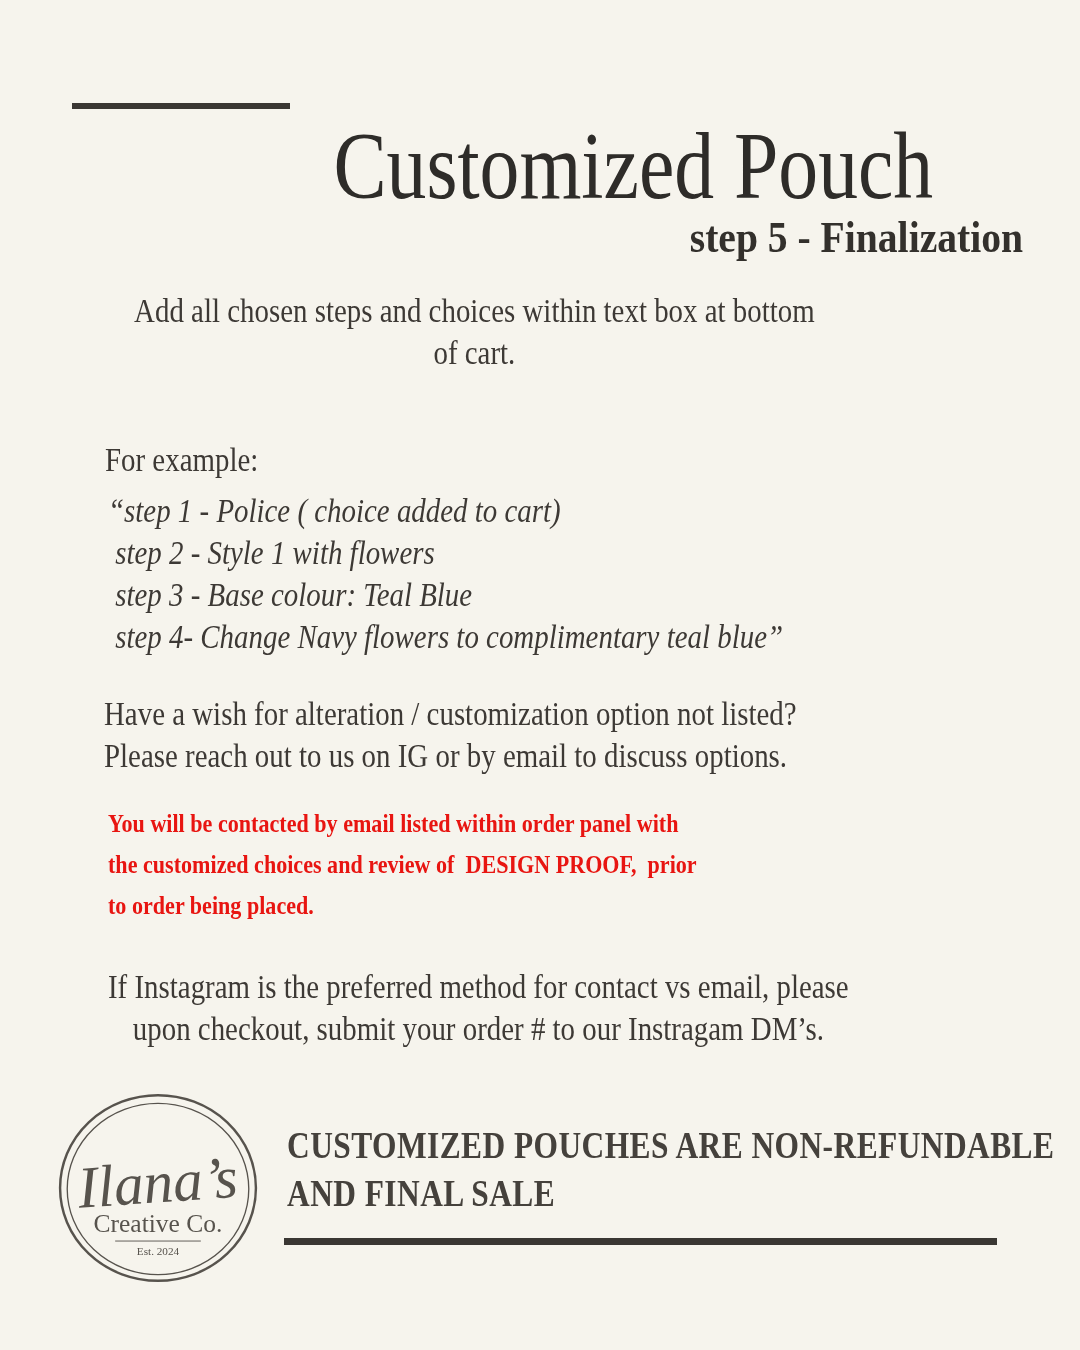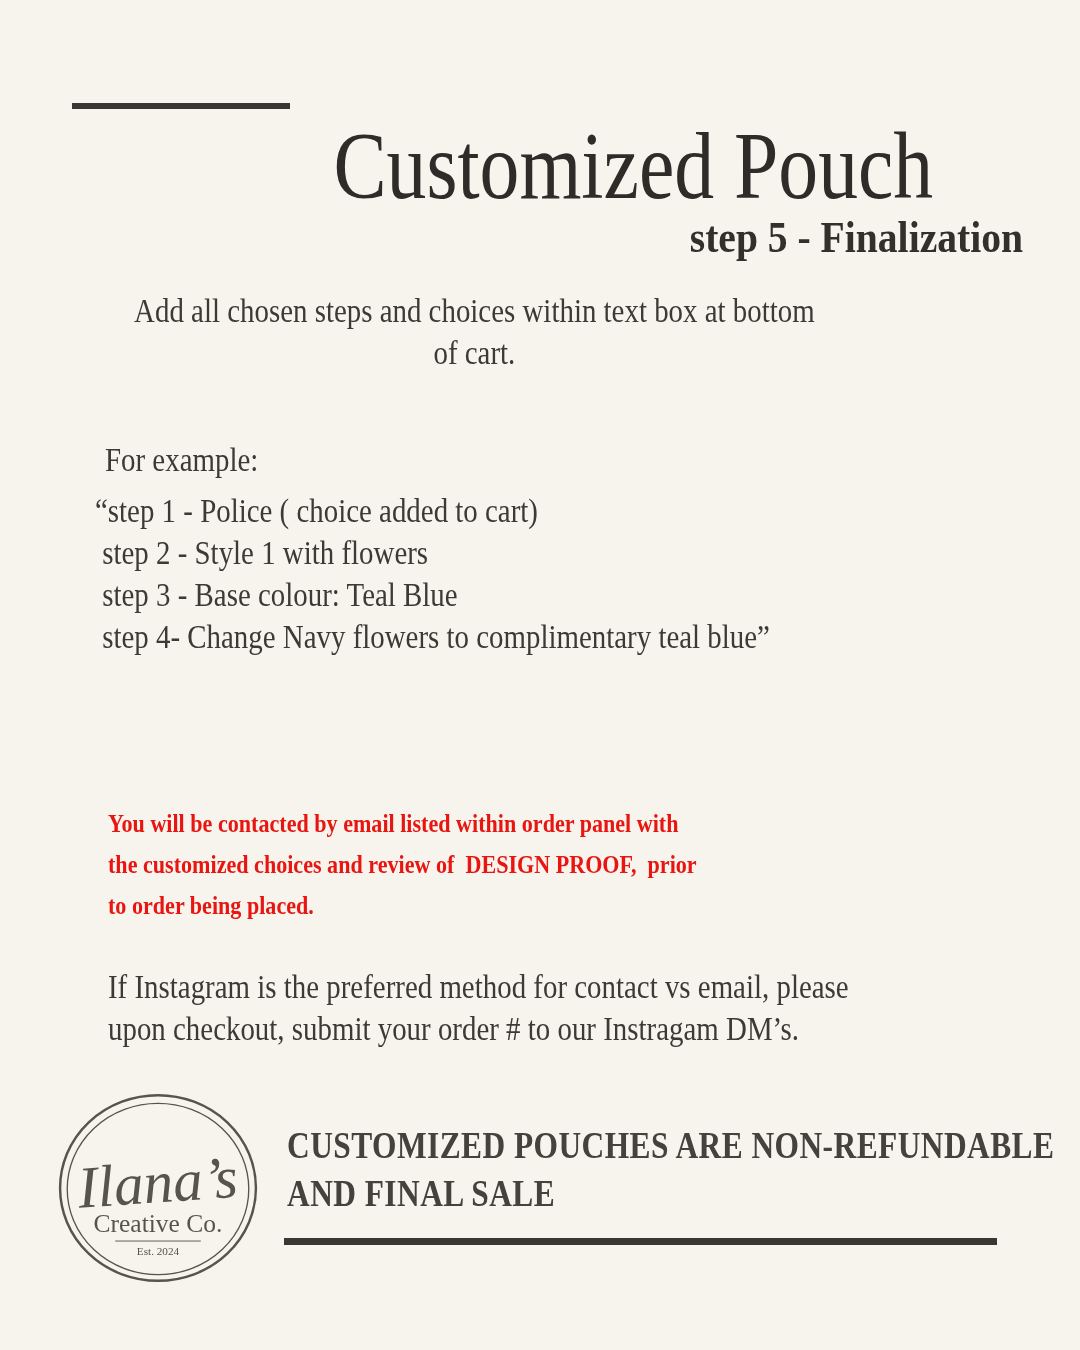--- a/index.html
+++ b/index.html
@@ -36,24 +36,24 @@
 
   .para { position:absolute; font-size:34px; line-height:42px; }
   .para .inner { display:inline-block; transform:scaleX(0.85); }
   .para.left .inner { transform-origin:0 0; }
   .para.center { text-align:center; }
   .para.center .inner { transform-origin:50% 0; }
   .line { white-space:pre; }
 
   .intro { left:0; top:290px; width:948px; }
   .example-label { left:105px; top:439px; }
-  .quote { left:95px; top:490px; }
+  .quote { left:108px; top:490px;font-style:italic; }
   .wish { left:104px; top:693px; }
   .warning { left:108px; top:803px; font-weight:bold; line-height:41px; font-size:26px; }
-  .instagram { left:108px; top:966px; }
+  .instagram { left:108px; top:966px;text-align:center; }
 
   .disclaimer { left:287px; top:1122px; font-weight:bold; font-size:37px; line-height:48px; color:#45413c; }
   .disclaimer .inner { transform:scaleX(0.85); transform-origin:0 0; letter-spacing:0.5px; }
 
   .logo { position:absolute; left:56px; top:1086px; width:204px; height:204px; }
 </style>
 </head>
 <body>
 
 <div class="page">
@@ -75,20 +75,23 @@
   <div class="para left example-label">
     <div class="inner">
       <span>For example:</span>
     </div>
   </div>
 
   <div class="para left quote">
     <div class="inner"><div class="line">“step 1 - Police ( choice added to cart)</div><div class="line"> step 2 - Style 1 with flowers</div><div class="line"> step 3 - Base colour: Teal Blue</div><div class="line"> step 4- Change Navy flowers to complimentary teal blue”</div></div>
   </div>
 
+  <div class="para left wish">
+    <div class="inner"><div class="line">Have a wish for alteration / customization option not listed?</div><div class="line">Please reach out to us on IG or by email to discuss options.</div></div>
+  </div>
 
   <div class="para left warning" style="color:#e81511;">
     <div class="inner"><div class="line">You will be contacted by email listed within order panel with</div><div class="line">the customized choices and review of  DESIGN PROOF,  prior</div><div class="line">to order being placed.</div></div>
   </div>
 
   <div class="para left instagram">
     <div class="inner"><div class="line">If Instagram is the preferred method for contact vs email, please</div><div class="line">upon checkout, submit your order # to our Instragam DM’s.</div></div>
   </div>
 
   <svg class="logo" viewBox="0 0 200 200">

